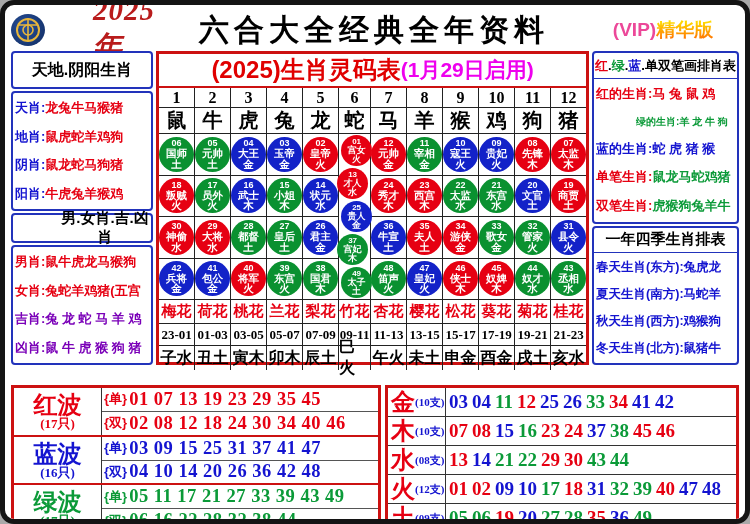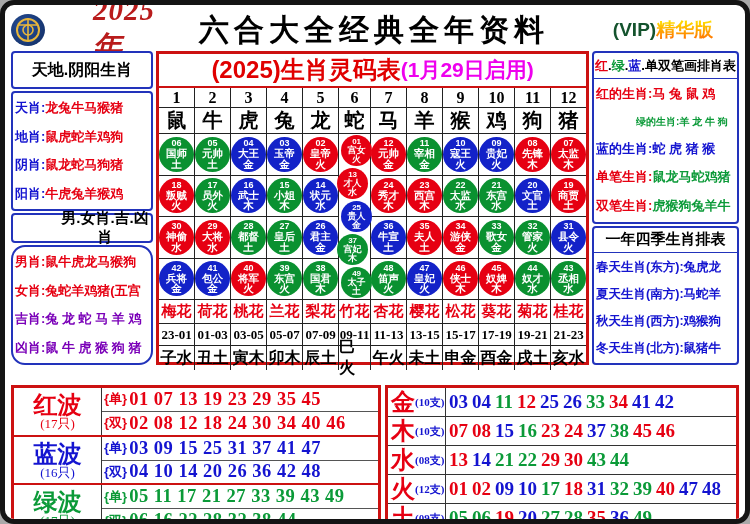--- a/index.html
+++ b/index.html
@@ -12,21 +12,21 @@
   .frame{width:750px;height:524px;background:#fff;border:5px solid #141414;border-radius:14px;
          padding:4px 6px;overflow:hidden;}
   
   .top{height:42px;display:flex;align-items:center;}
   .logo-wrap{width:150px;display:flex;align-items:center;gap:4px;}
   .year{font-family:"Liberation Serif",serif;font-style:italic;font-weight:bold;
         font-size:29px;color:#b91c1c;letter-spacing:1px;margin-left:44px;}
   .page-title{flex:1;text-align:center;font-size:30px;font-weight:900;color:#000;
         letter-spacing:5px;white-space:nowrap;}
   .vip{width:152px;text-align:center;font-size:19px;font-weight:900;white-space:nowrap;}
-  .vip .v1{color:#14532d;}
+  .vip .v1{color:#ec4899;}
   .vip .v2{background:linear-gradient(180deg,#ffd900 15%,#ff7a00 90%);
         -webkit-background-clip:text;background-clip:text;color:transparent;}
   
   .content{display:flex;gap:3px;height:314px;}
   .left{width:147px;display:flex;flex-direction:column;gap:2px;}
   .sidebox{border:2px solid var(--bord-blue);border-radius:4px;background:#fff;}
   .side-head{font-size:16px;font-weight:900;text-align:center;color:#000;
         display:flex;align-items:center;justify-content:center;}
   .rows{flex:1;display:flex;flex-direction:column;justify-content:space-around;padding:1px 2px;}
   .srow{font-size:13px;font-weight:bold;white-space:nowrap;line-height:1.1;}
@@ -66,21 +66,21 @@
   .right{width:152px;display:flex;flex-direction:column;gap:2px;}
   .rhead{border-bottom:1.5px solid var(--bord-blue);}
   
   .bottom{display:flex;gap:4px;height:150px;margin-top:20px;}
   .waves{width:370px;border:3px solid var(--bord-red);display:flex;flex-direction:column;background:#fff;}
   .wgroup{flex:1;display:flex;border-bottom:2.5px solid var(--bord-red);}
   .wgroup:last-child{border-bottom:none;}
   .wlabel{width:88px;border-right:1.5px solid #333;display:flex;flex-direction:column;
         align-items:center;justify-content:center;line-height:1;}
   .wname{font-size:24px;font-weight:900;}
-  .wcount{font-family:"Liberation Serif",serif;font-size:13px;font-weight:normal;}
+  .wcount{font-family:"Liberation Serif",serif;font-size:13px;font-weight:bold;}
   .wrows{flex:1;display:flex;flex-direction:column;}
   .wrow{flex:1;display:flex;align-items:center;border-bottom:1px solid #555;padding-left:2px;white-space:nowrap;}
   .wrow:last-child{border-bottom:none;}
   .wtag{font-size:13px;font-weight:900;margin-right:2px;}
   .wnums{font-family:"Liberation Serif",serif;font-size:18.5px;font-weight:900;letter-spacing:0.5px;}
   .elements{flex:1;border:3px solid var(--bord-red);display:flex;flex-direction:column;background:#fff;}
   .erow{flex:1;display:flex;align-items:center;border-bottom:1px solid #333;white-space:nowrap;}
   .erow:last-child{border-bottom:none;}
   .elabel{width:58px;display:flex;align-items:center;justify-content:flex-start;
         border-right:1px solid #333;height:100%;padding-left:3px;}
@@ -119,21 +119,21 @@
 
     <div class="left">
       <div class="sidebox side-head" style="height:38px;">天地.阴阳生肖</div>
       <div class="sidebox rows" style="flex:1;" id="left-rows1">
           <div class="srow"><span class="c-blue">天肖</span><span class="c-blue">:</span><span class="c-red">龙兔牛马猴猪</span></div>
           <div class="srow"><span class="c-blue">地肖</span><span class="c-blue">:</span><span class="c-red">鼠虎蛇羊鸡狗</span></div>
           <div class="srow"><span class="c-blue">阴肖</span><span class="c-blue">:</span><span class="c-red">鼠龙蛇马狗猪</span></div>
           <div class="srow"><span class="c-blue">阳肖</span><span class="c-blue">:</span><span class="c-red">牛虎兔羊猴鸡</span></div>
         </div>
       <div class="sidebox side-head" style="height:30px;font-size:15px;padding-left:46px;">男.女肖.吉.凶肖</div>
-      <div class="sidebox rows" style="flex:1;border-radius:14px;" id="left-rows2">
+      <div class="sidebox rows" style="flex:1;" id="left-rows2">
           <div class="srow"><span class="c-red">男肖</span><span class="c-red">:</span><span class="c-red">鼠牛虎龙马猴狗</span></div>
           <div class="srow"><span class="c-red">女肖</span><span class="c-red">:</span><span class="c-red">兔蛇羊鸡猪(五宫</span></div>
           <div class="srow"><span class="c-purple">吉肖</span><span class="c-purple">:</span><span class="c-purple">兔 龙 蛇 马 羊 鸡</span></div>
           <div class="srow"><span class="c-purple">凶肖</span><span class="c-purple">:</span><span class="c-purple">鼠 牛 虎 猴 狗 猪</span></div>
         </div>
     </div>
 
     <div class="center">
       <div class="tbl-title">
         <span class="t1">(2025)生肖灵码表</span>

